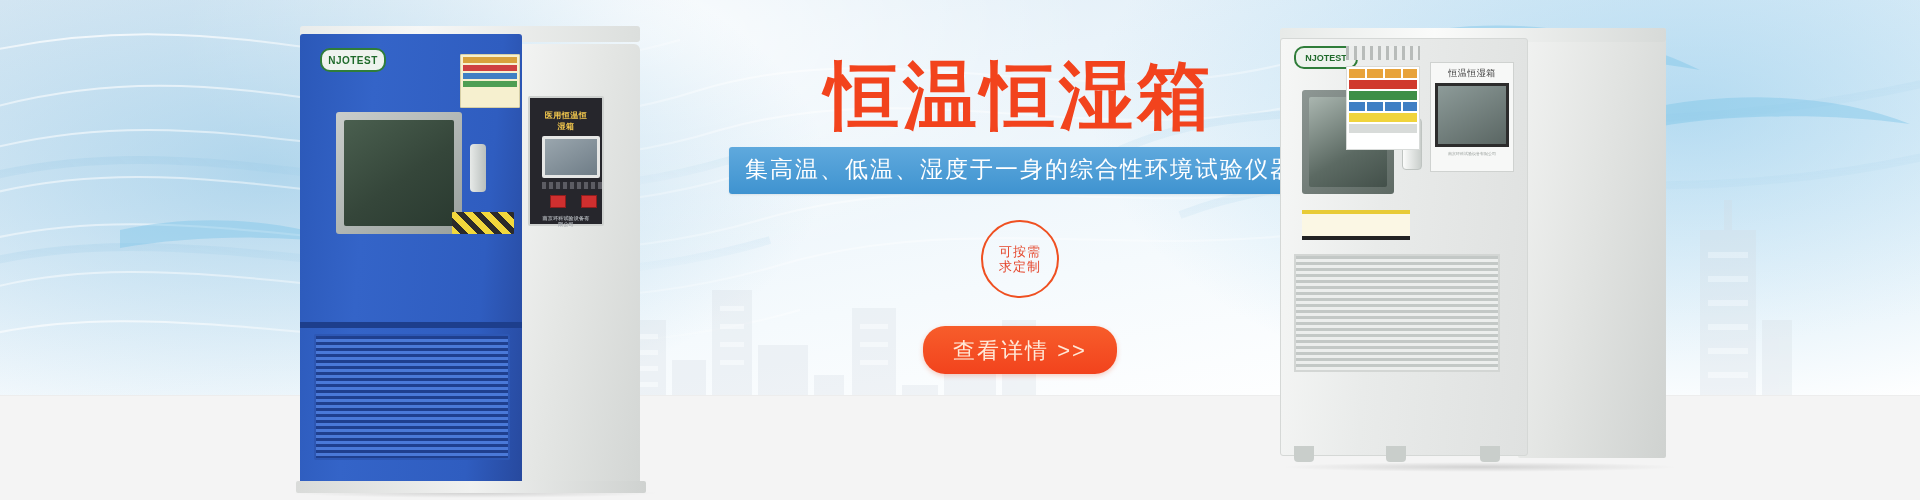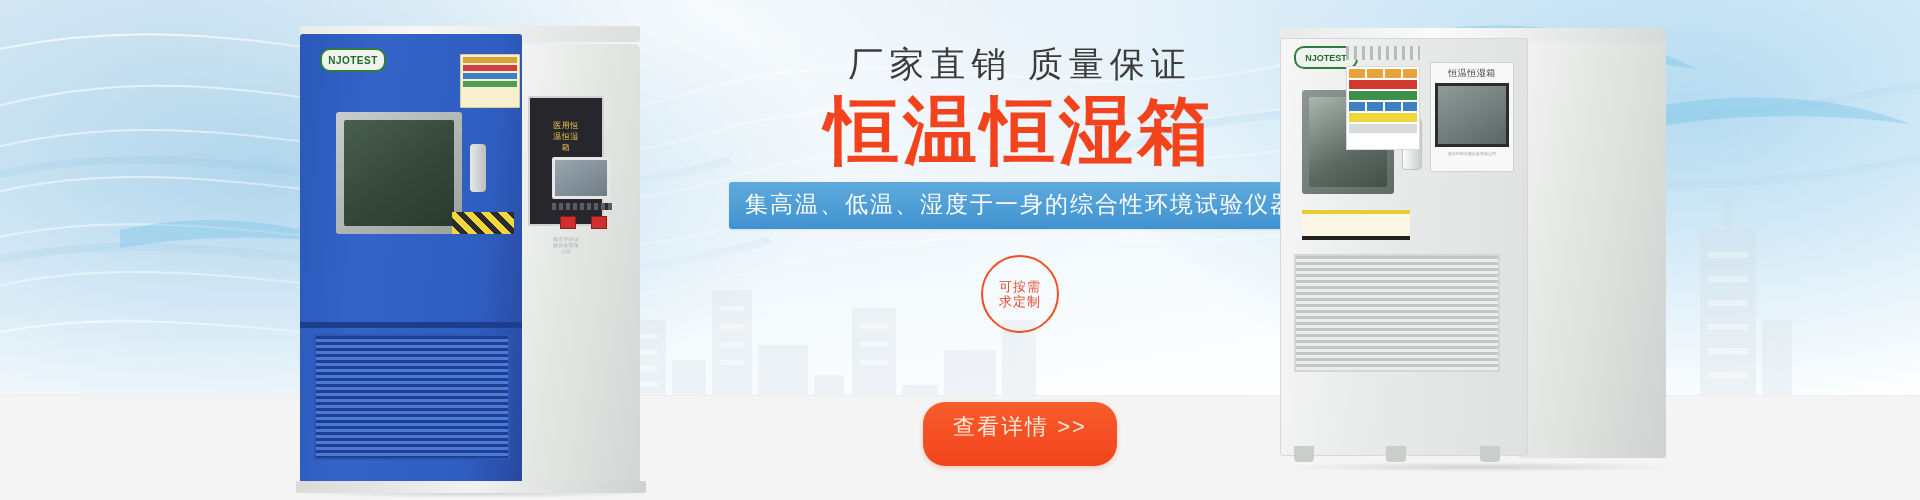--- a/index.html
+++ b/index.html
@@ -48,25 +48,24 @@
     display:flex;flex-direction:column;align-items:center;justify-content:center;
     color:#e5452a;font-size:13px;line-height:1.22;letter-spacing:1px;
     background:transparent;
   }
   .circle span{display:block;white-space:nowrap;}
 
   .cta-wrap{margin-top:28px;display:flex;justify-content:center;}
   .cta{
     background:linear-gradient(180deg,#f75d2b 0%,#f2431d 100%);
     color:#ffe9d8;border:none;border-radius:22px;
-    padding:10px 30px 24px;font-size:22px;letter-spacing:2px;
+    padding:10px 30px 8px;font-size:22px;letter-spacing:2px;
     white-space:nowrap;cursor:pointer;
     font-family:"Liberation Sans","DejaVu Sans",sans-serif;
     box-shadow:0 2px 5px rgba(235,70,25,.25);
-    margin-top:41px;
   }
 
   
   .unit-left{position:absolute;left:300px;top:26px;width:380px;height:465px;}
   .ul-side{position:absolute;left:218px;top:18px;width:122px;height:440px;
     background:linear-gradient(100deg,#f3f4f3 0%,#e4e6e4 46%,#d3d6d4 100%);
     border-radius:2px 6px 2px 2px;}
   .ul-body{position:absolute;left:0;top:8px;width:222px;height:450px;
     background:linear-gradient(95deg,#2b58b8 0%,#3464c8 30%,#2f5dc0 78%,#27499e 100%);
     border-radius:3px;}
@@ -89,21 +88,21 @@
   .ul-caution{position:absolute;left:152px;top:186px;width:62px;height:22px;
     background:repeating-linear-gradient(45deg,#f2d83c 0 6px,#2b2b2b 6px 12px);border-radius:1px;}
   .ul-grille{position:absolute;left:14px;top:300px;width:196px;height:126px;border-radius:2px;
     background:repeating-linear-gradient(180deg,#1f3f8e 0 3px,#4a79d8 3px 6px);
     border:2px solid #2d57b4;box-sizing:border-box;}
   .ul-gap{position:absolute;left:0;top:288px;width:222px;height:6px;background:#1d3e8c;}
   .ul-base{position:absolute;left:-4px;top:455px;width:350px;height:12px;
     background:linear-gradient(90deg,#d9dbd9,#f0f1f0,#cfd2d0);border-radius:2px;}
   
   .ul-panel{position:absolute;left:228px;top:70px;width:76px;height:130px;
-    background:#26262c;border:2px solid #cfd2d0;border-radius:2px;box-sizing:border-box;padding:22px;}
+    background:#26262c;border:2px solid #cfd2d0;border-radius:2px;box-sizing:border-box;padding:12px;font-weight:bold;}
   .ul-panel-title{font-size:8px;color:#f4c94e;text-align:center;letter-spacing:.5px;}
   .ul-screen{margin:4px auto 0;width:58px;height:42px;background:linear-gradient(150deg,#9aa6ae,#6f7d87);
     border:3px solid #e6e7e6;border-radius:2px;box-sizing:border-box;}
   .ul-keys{margin:4px auto 0;width:60px;height:7px;background:repeating-linear-gradient(90deg,#5c5c63 0 4px,#2b2b31 4px 7px);}
   .ul-lights{margin:6px auto 0;width:62px;display:flex;justify-content:space-around;}
   .ul-lights b{display:block;width:14px;height:11px;background:#cf2f2f;border:1px solid #8d1d1d;}
   .ul-foot{font-size:5px;color:#a9adb2;text-align:center;margin-top:7px;letter-spacing:.2px;}
 
   
   .unit-right{position:absolute;left:1280px;top:10px;width:420px;height:480px;}
@@ -257,21 +256,20 @@
       <div class="ul-lights">
           <b></b>
           <b></b>
         </div>
       <div class="ul-foot">南京环科试验设备有限公司</div>
     </div>
     <div class="ul-base"></div>
   </div>
 
   <div class="copy">
-    <div class="tagline">厂家直销  质量保证</div>
     <div class="headline">恒温恒湿箱</div>
     <div class="subbar">集高温、低温、湿度于一身的综合性环境试验仪器</div>
 
     <div class="circles">
       <div class="circle">
         <span>可按需</span>
         <span>求定制</span>
       </div>
     </div>
 

